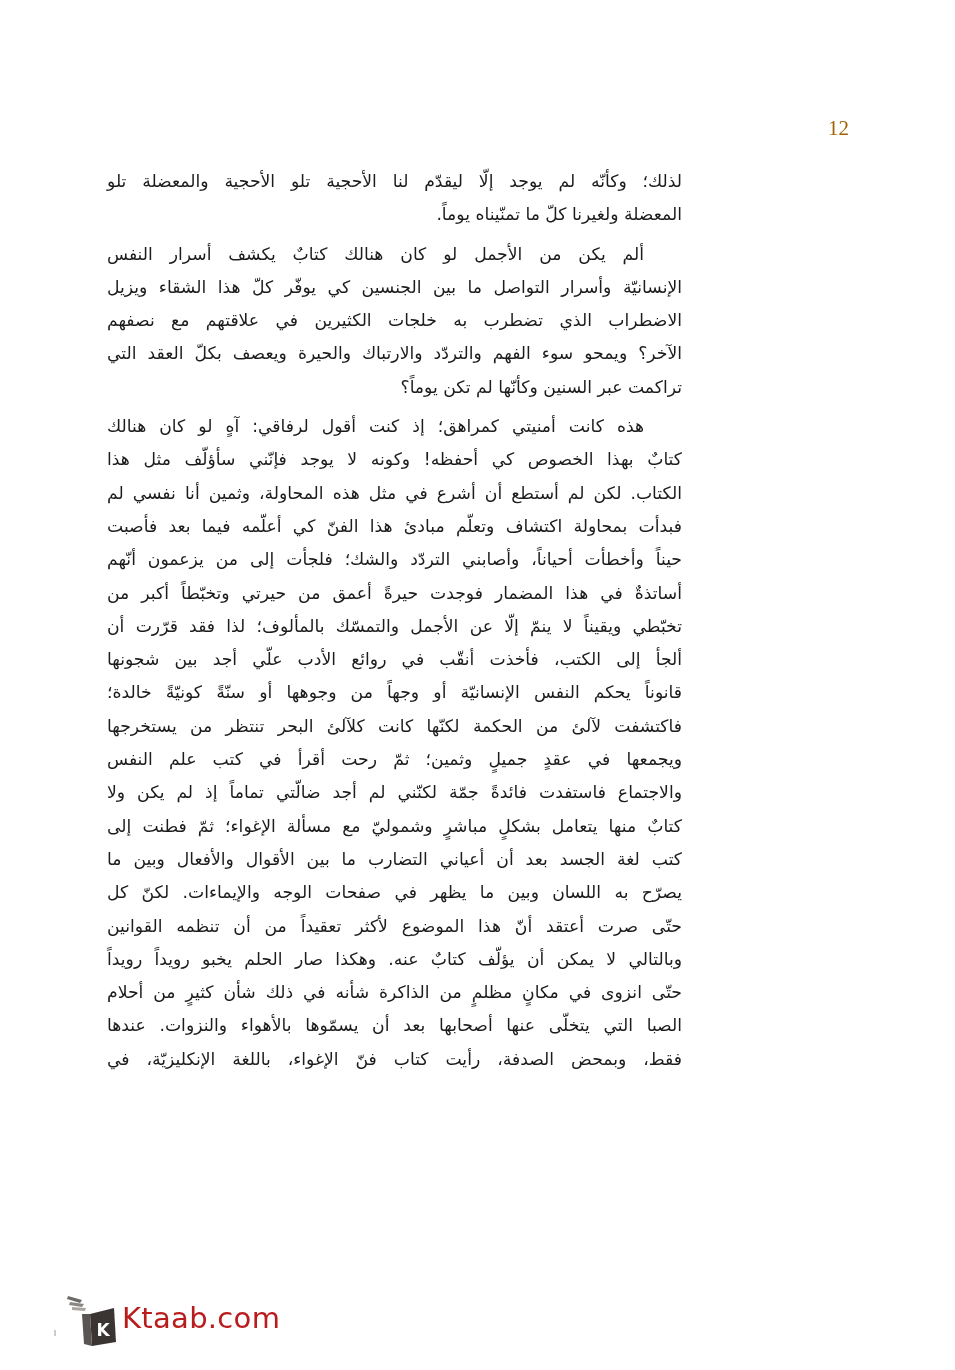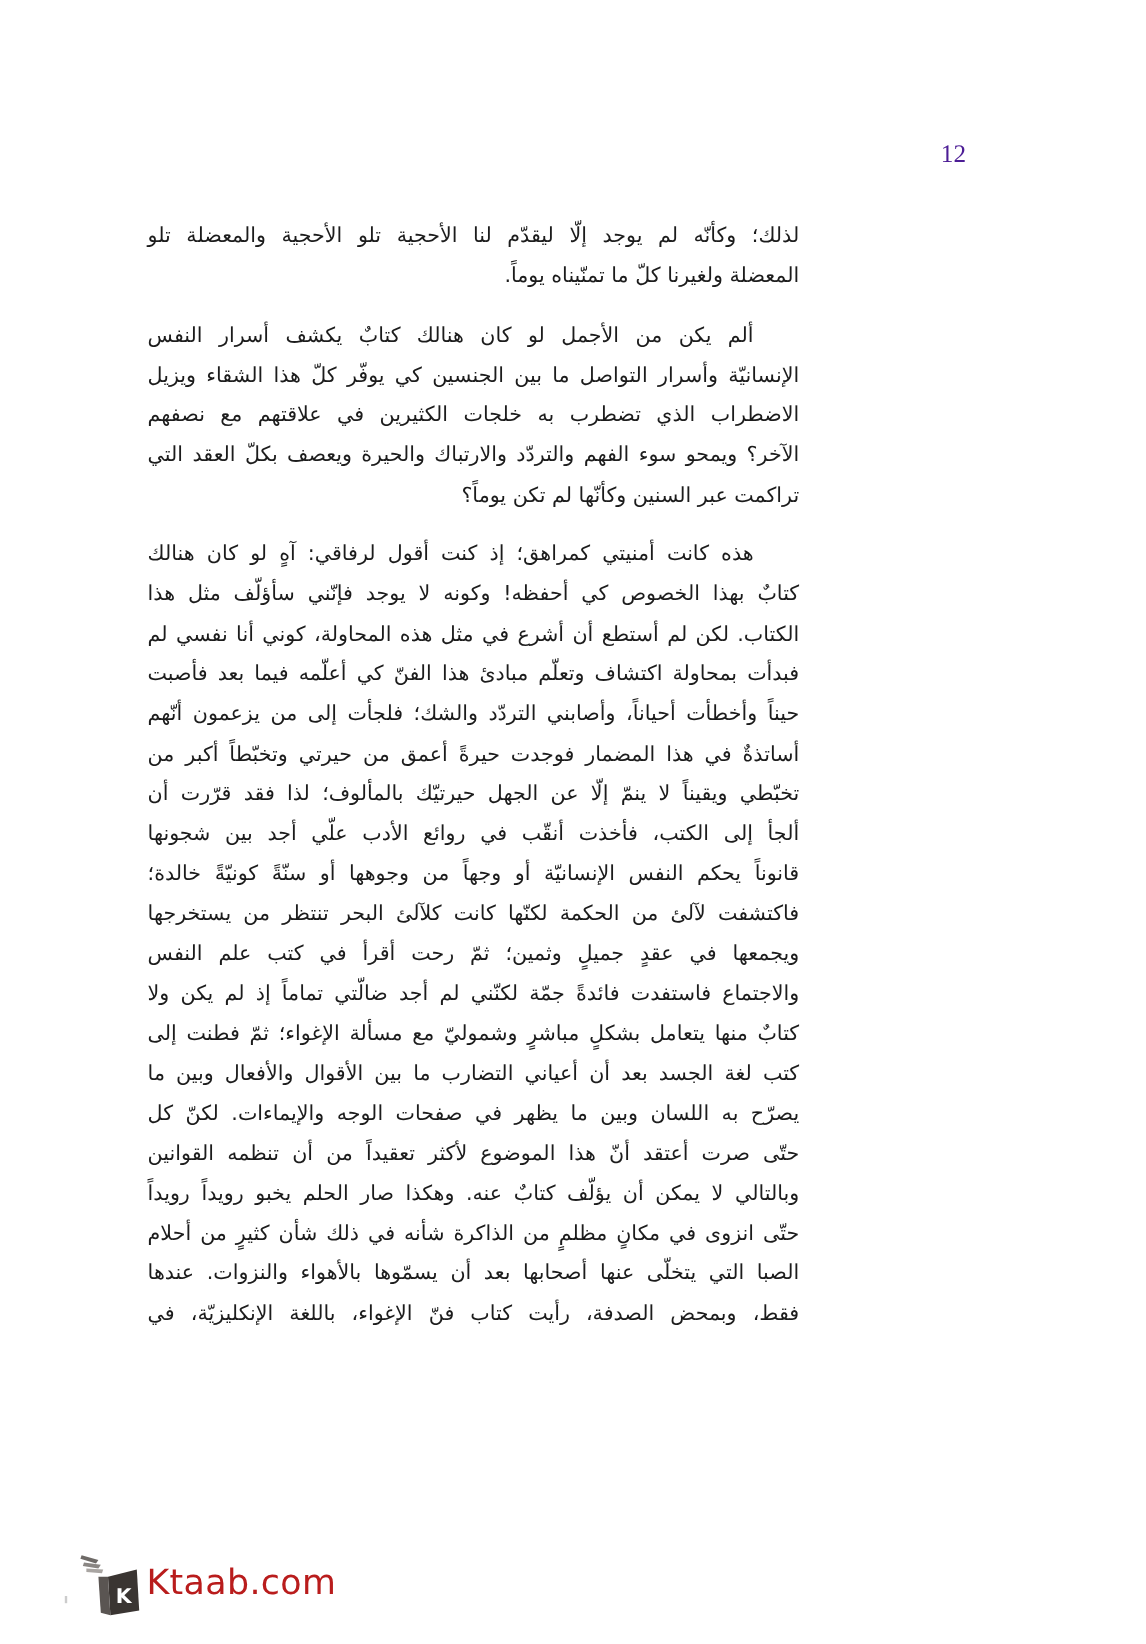--- a/index.html
+++ b/index.html
@@ -2,30 +2,30 @@
 <html><head>
   <meta charset="utf-8">
   <style>
     html, body { margin: 0; padding: 0; background: #ffffff; }
     body {
       width: 955px; height: 1370px; position: relative; overflow: hidden;
       font-family: "DejaVu Serif", "Liberation Serif", serif;
       color: #1a1a1a;
     }
     .page-number {
-      position: absolute; left: 784px; top: 116px;
-      font-family: "Liberation Serif", serif; font-size: 21px; color: #4c1d95;
+      position: absolute; left: 828px; top: 116px;
+      font-family: "Liberation Serif", serif; font-size: 21px; color: #a16207;
     }
     .text-block {
       position: absolute; left: 107px; top: 165px; width: 575px;
       direction: rtl; text-align: justify;
       font-family: "DejaVu Sans", sans-serif;
       font-size: 17.2px; line-height: 33.3px; color: #1c1c1c;
     }
-    .para { margin: 16px; text-align-last: right; }
+    .para { margin: 0; text-align-last: right; }
     .para + .para { margin-top: 6px; }
     .line { display: block; text-align: justify; text-align-last: justify; white-space: nowrap; }
     .line.last { text-align-last: right; }
     .logo {
       position: absolute; left: 60px; top: 1288px; height: 60px; width: 240px;
       display: flex; align-items: center;
     }
     .logo-mark { width: 60px; height: 60px; position: relative; }
     .logo-text {
       font-family: "DejaVu Sans", sans-serif; font-size: 29px; color: #b91c1c;
@@ -46,25 +46,25 @@
   <p class="para">
     <span class="line" style="padding-right:38px">ألم يكن من الأجمل لو كان هنالك كتابٌ يكشف أسرار النفس</span>
     <span class="line">الإنسانيّة وأسرار التواصل ما بين الجنسين كي يوفّر كلّ هذا الشقاء ويزيل</span>
     <span class="line">الاضطراب الذي تضطرب به خلجات الكثيرين في علاقتهم مع نصفهم</span>
     <span class="line">الآخر؟ ويمحو سوء الفهم والتردّد والارتباك والحيرة ويعصف بكلّ العقد التي</span>
     <span class="line last">تراكمت عبر السنين وكأنّها لم تكن يوماً؟</span>
   </p>
   <p class="para">
     <span class="line" style="padding-right:38px">هذه كانت أمنيتي كمراهق؛ إذ كنت أقول لرفاقي: آهٍ لو كان هنالك</span>
     <span class="line">كتابٌ بهذا الخصوص كي أحفظه! وكونه لا يوجد فإنّني سأؤلّف مثل هذا</span>
-    <span class="line">الكتاب. لكن لم أستطع أن أشرع في مثل هذه المحاولة، كوني أنا نفسي لم</span>
+    <span class="line">الكتاب. لكن لم أستطع أن أشرع في مثل هذه المحاولة، وثمين أنا نفسي لم</span>
     <span class="line">فبدأت بمحاولة اكتشاف وتعلّم مبادئ هذا الفنّ كي أعلّمه فيما بعد فأصبت</span>
     <span class="line">حيناً وأخطأت أحياناً، وأصابني التردّد والشك؛ فلجأت إلى من يزعمون أنّهم</span>
     <span class="line">أساتذةٌ في هذا المضمار فوجدت حيرةً أعمق من حيرتي وتخبّطاً أكبر من</span>
-    <span class="line">تخبّطي ويقيناً لا ينمّ إلّا عن الجهل حيرتيّك بالمألوف؛ لذا فقد قرّرت أن</span>
+    <span class="line">تخبّطي ويقيناً لا ينمّ إلّا عن الأجمل والتمسّك بالمألوف؛ لذا فقد قرّرت أن</span>
     <span class="line">ألجأ إلى الكتب، فأخذت أنقّب في روائع الأدب علّي أجد بين شجونها</span>
     <span class="line">قانوناً يحكم النفس الإنسانيّة أو وجهاً من وجوهها أو سنّةً كونيّةً خالدة؛</span>
     <span class="line">فاكتشفت لآلئ من الحكمة لكنّها كانت كلآلئ البحر تنتظر من يستخرجها</span>
     <span class="line">ويجمعها في عقدٍ جميلٍ وثمين؛ ثمّ رحت أقرأ في كتب علم النفس</span>
     <span class="line">والاجتماع فاستفدت فائدةً جمّة لكنّني لم أجد ضالّتي تماماً إذ لم يكن ولا</span>
     <span class="line">كتابٌ منها يتعامل بشكلٍ مباشرٍ وشموليّ مع مسألة الإغواء؛ ثمّ فطنت إلى</span>
     <span class="line">كتب لغة الجسد بعد أن أعياني التضارب ما بين الأقوال والأفعال وبين ما</span>
     <span class="line">يصرّح به اللسان وبين ما يظهر في صفحات الوجه والإيماءات. لكنّ كل</span>
     <span class="line">حتّى صرت أعتقد أنّ هذا الموضوع لأكثر تعقيداً من أن تنظمه القوانين</span>
     <span class="line">وبالتالي لا يمكن أن يؤلّف كتابٌ عنه. وهكذا صار الحلم يخبو رويداً رويداً</span>

